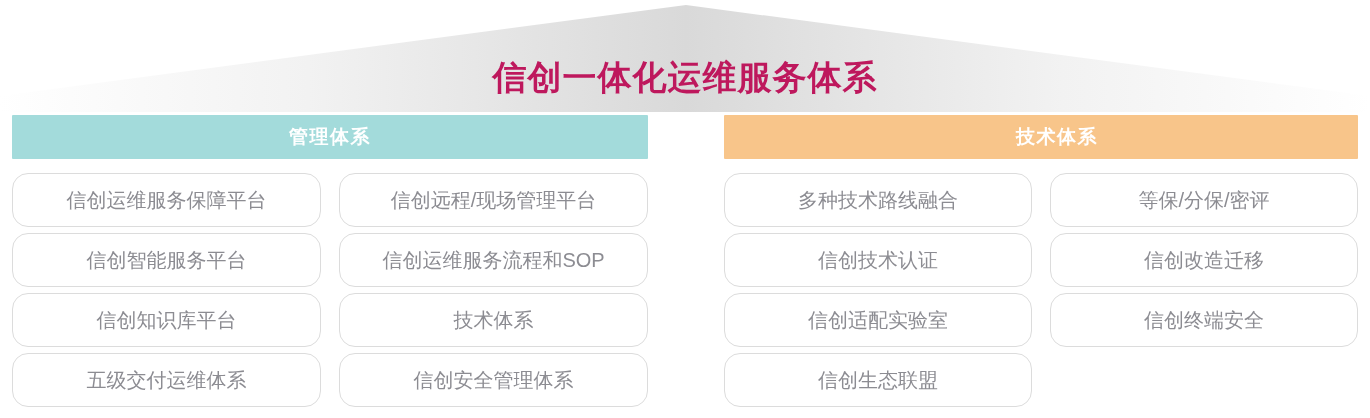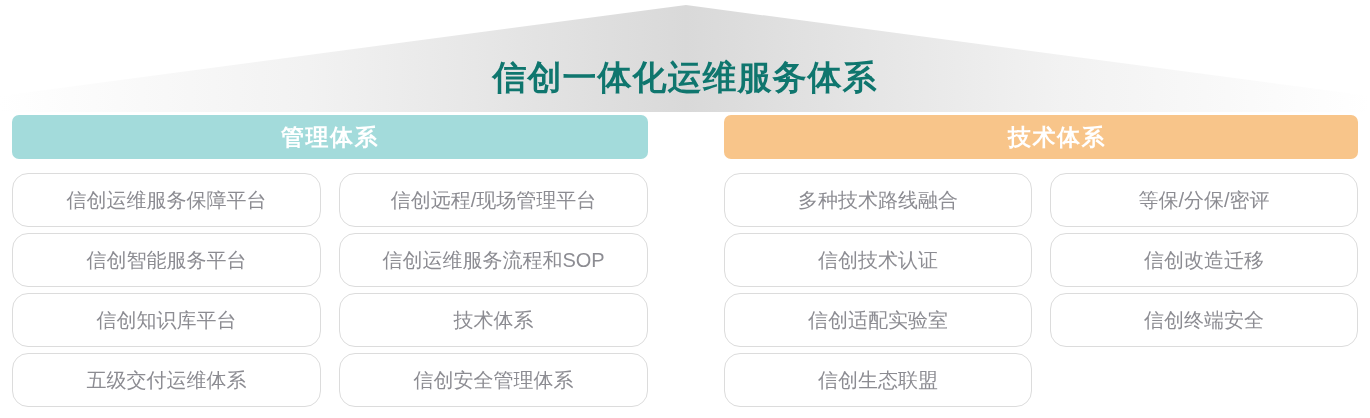--- a/index.html
+++ b/index.html
@@ -31,40 +31,40 @@
   
   #title {
     position: absolute;
     left: 0;
     top: 55px;
     width: 1370px;
     text-align: center;
     font-size: 34px;
     font-weight: bold;
     letter-spacing: 1px;
-    color: #0f766e;
+    color: #be185d;
     white-space: nowrap;
   }
 
   
   .panel {
     position: absolute;
     top: 115px;
   }
   #panel-management { left: 12px;  width: 636px; }
   #panel-technology { left: 724px; width: 634px; }
 
   .panel-header {
     height: 44px;
-    border-radius: 7px;
+    border-radius: 1px;
     display: flex;
     align-items: center;
     justify-content: center;
     color: #ffffff;
-    font-size: 23px;
+    font-size: 19px;
     font-weight: bold;
     letter-spacing: 1.5px;
   }
   #header-management { background: #a3dbdb; }
   #header-technology { background: #f8c58a; padding-left: 32px; }
 
   .grid {
     margin-top: 14px;
     display: grid;
     grid-template-columns: 1fr 1fr;

